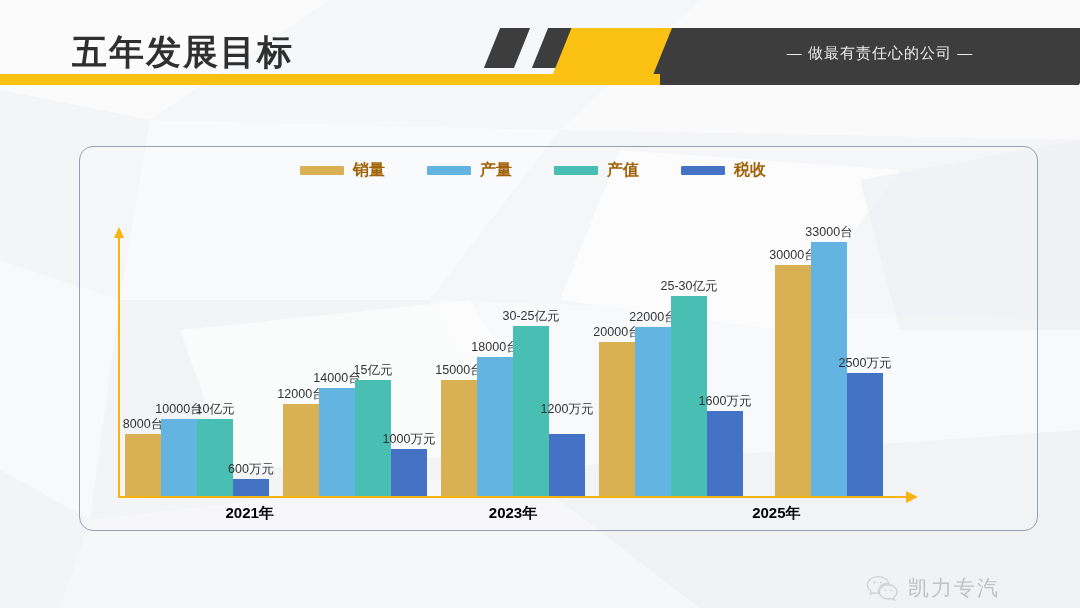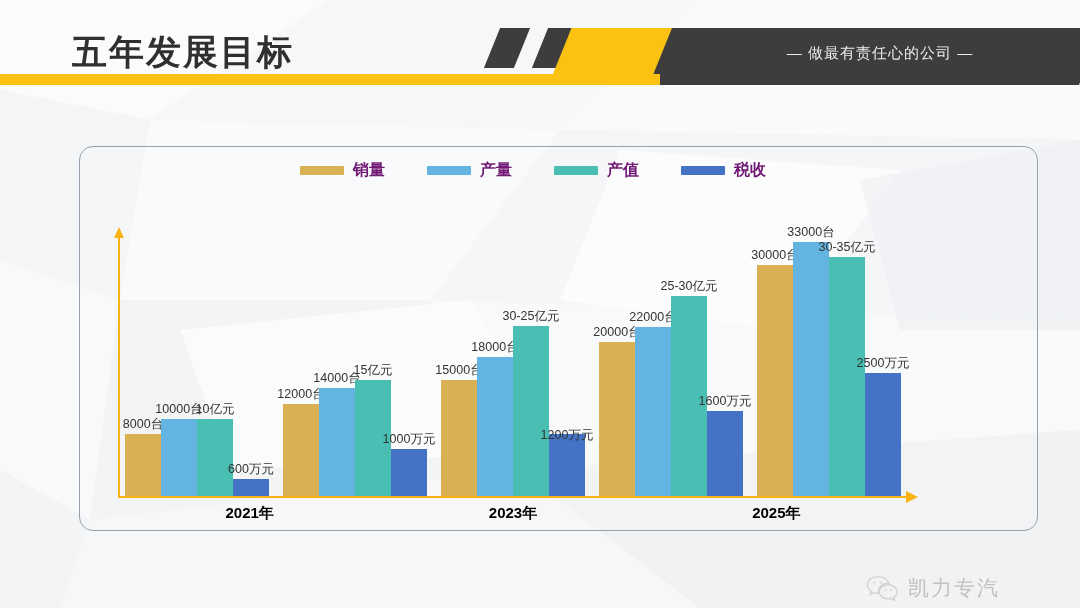--- a/index.html
+++ b/index.html
@@ -41,21 +41,21 @@
   
   .card{
     position:absolute;left:79px;top:146px;width:957px;height:383px;
     border:1.5px solid #97a0ad;border-radius:14px;background:rgba(255,255,255,0.10);
   }
 
   
   .legend{position:absolute;left:300px;top:160px;display:flex;gap:42px;align-items:center;}
   .leg-item{display:flex;align-items:center;gap:9px;}
   .leg-swatch{width:44px;height:9px;border-radius:1px;display:block;}
-  .leg-label{font-size:16px;color:#701a75;font-weight:bold;white-space:nowrap;}
+  .leg-label{font-size:16px;color:#a16207;font-weight:bold;white-space:nowrap;}
 
   
   .plot{position:absolute;left:118px;top:236px;width:790px;height:262px;}
   .axis-y{position:absolute;left:0;top:0;width:2px;height:262px;background:#f9b414;}
   .axis-y-arrow{position:absolute;left:-4px;top:-9px;width:0;height:0;
      border-left:5px solid transparent;border-right:5px solid transparent;border-bottom:11px solid #f9b414;}
   .axis-x{position:absolute;left:0;top:260px;width:790px;height:2px;background:#f9b414;}
   .axis-x-arrow{position:absolute;left:788px;top:255px;width:0;height:0;
      border-top:6px solid transparent;border-bottom:6px solid transparent;border-left:12px solid #f9b414;}
 
@@ -186,21 +186,21 @@
             </div>
             <div class="bar-wrap">
               <div class="bar-lbl" style="bottom: 143px;">18000台</div>
               <div class="bar" style="height: 139px; background: rgb(99, 180, 224);"></div>
             </div>
             <div class="bar-wrap">
               <div class="bar-lbl" style="bottom: 174px;">30-25亿元</div>
               <div class="bar" style="height: 170px; background: rgb(72, 191, 178);"></div>
             </div>
             <div class="bar-wrap">
-              <div class="bar-lbl" style="bottom: 55px;">1200万元</div>
+              <div class="bar-lbl" style="bottom: 81px;">1200万元</div>
               <div class="bar" style="height: 62px; background: rgb(68, 114, 196);"></div>
             </div>
           </div>
         </div>
         <div class="group">
           <div class="bars">
             <div class="bar-wrap">
               <div class="bar-lbl" style="bottom: 158px;">20000台</div>
               <div class="bar" style="height: 154px; background: rgb(217, 177, 84);"></div>
             </div>
@@ -220,24 +220,20 @@
         </div>
         <div class="group">
           <div class="bars">
             <div class="bar-wrap">
               <div class="bar-lbl" style="bottom: 235px;">30000台</div>
               <div class="bar" style="height: 231px; background: rgb(217, 177, 84);"></div>
             </div>
             <div class="bar-wrap">
               <div class="bar-lbl" style="bottom: 258px;">33000台</div>
               <div class="bar" style="height: 254px; background: rgb(99, 180, 224);"></div>
-            </div>
-            <div class="bar-wrap">
-              <div class="bar-lbl" style="bottom: 243px;">30-35亿元</div>
-              <div class="bar" style="height: 239px; background: rgb(72, 191, 178);"></div>
             </div>
             <div class="bar-wrap">
               <div class="bar-lbl" style="bottom: 127px; margin-top: 36px;">2500万元</div>
               <div class="bar" style="height: 123px; background: rgb(68, 114, 196);"></div>
             </div>
           </div>
         </div>
       </div>
     <div class="xlabels" id="xlabels">
         <div class="xlab">2021年</div>

